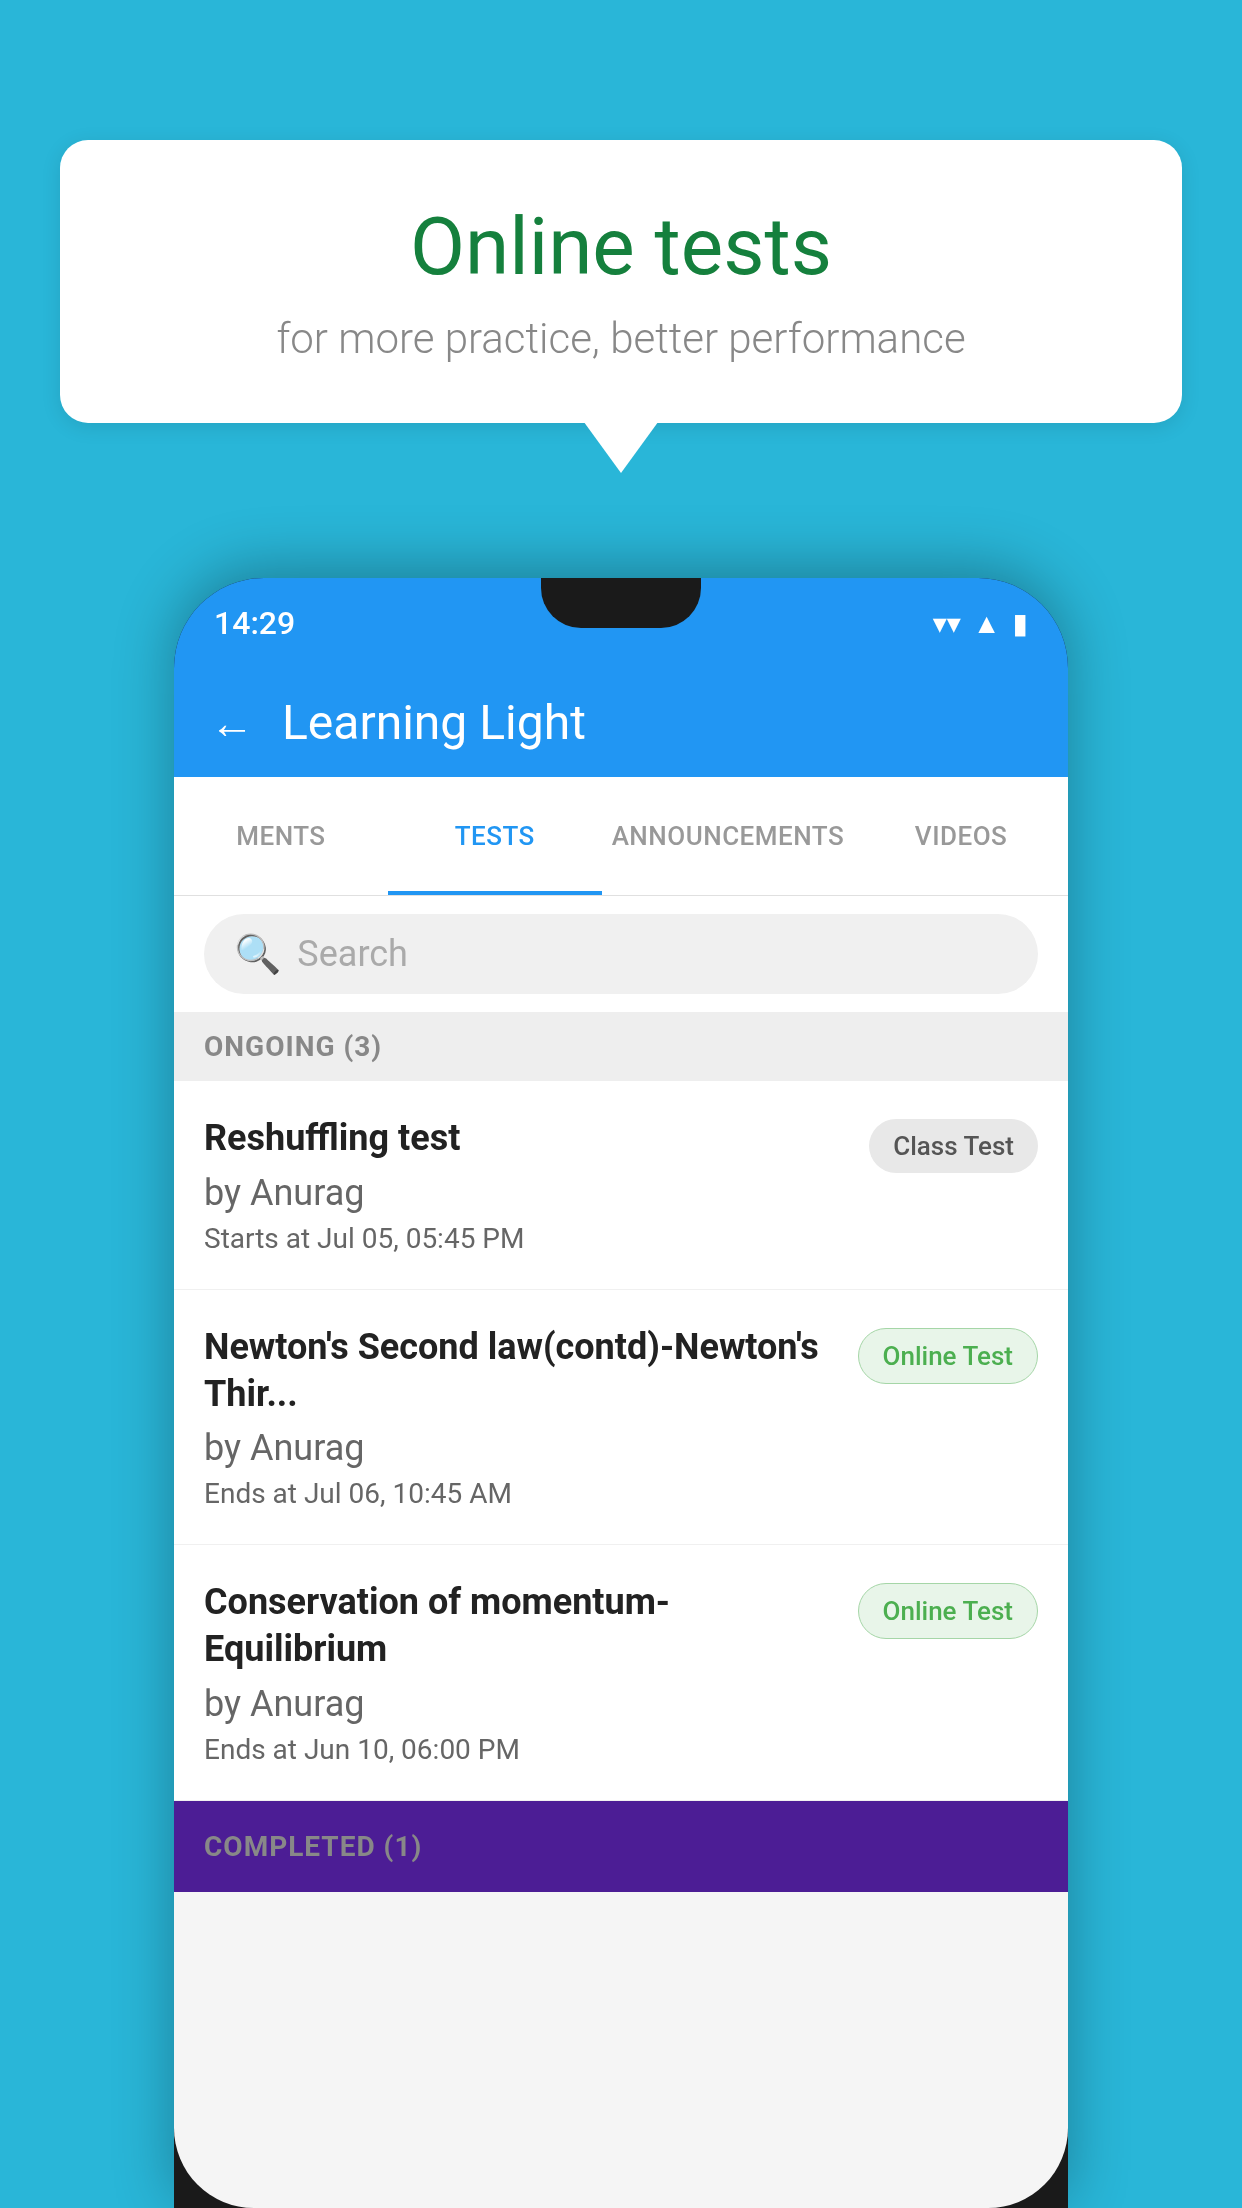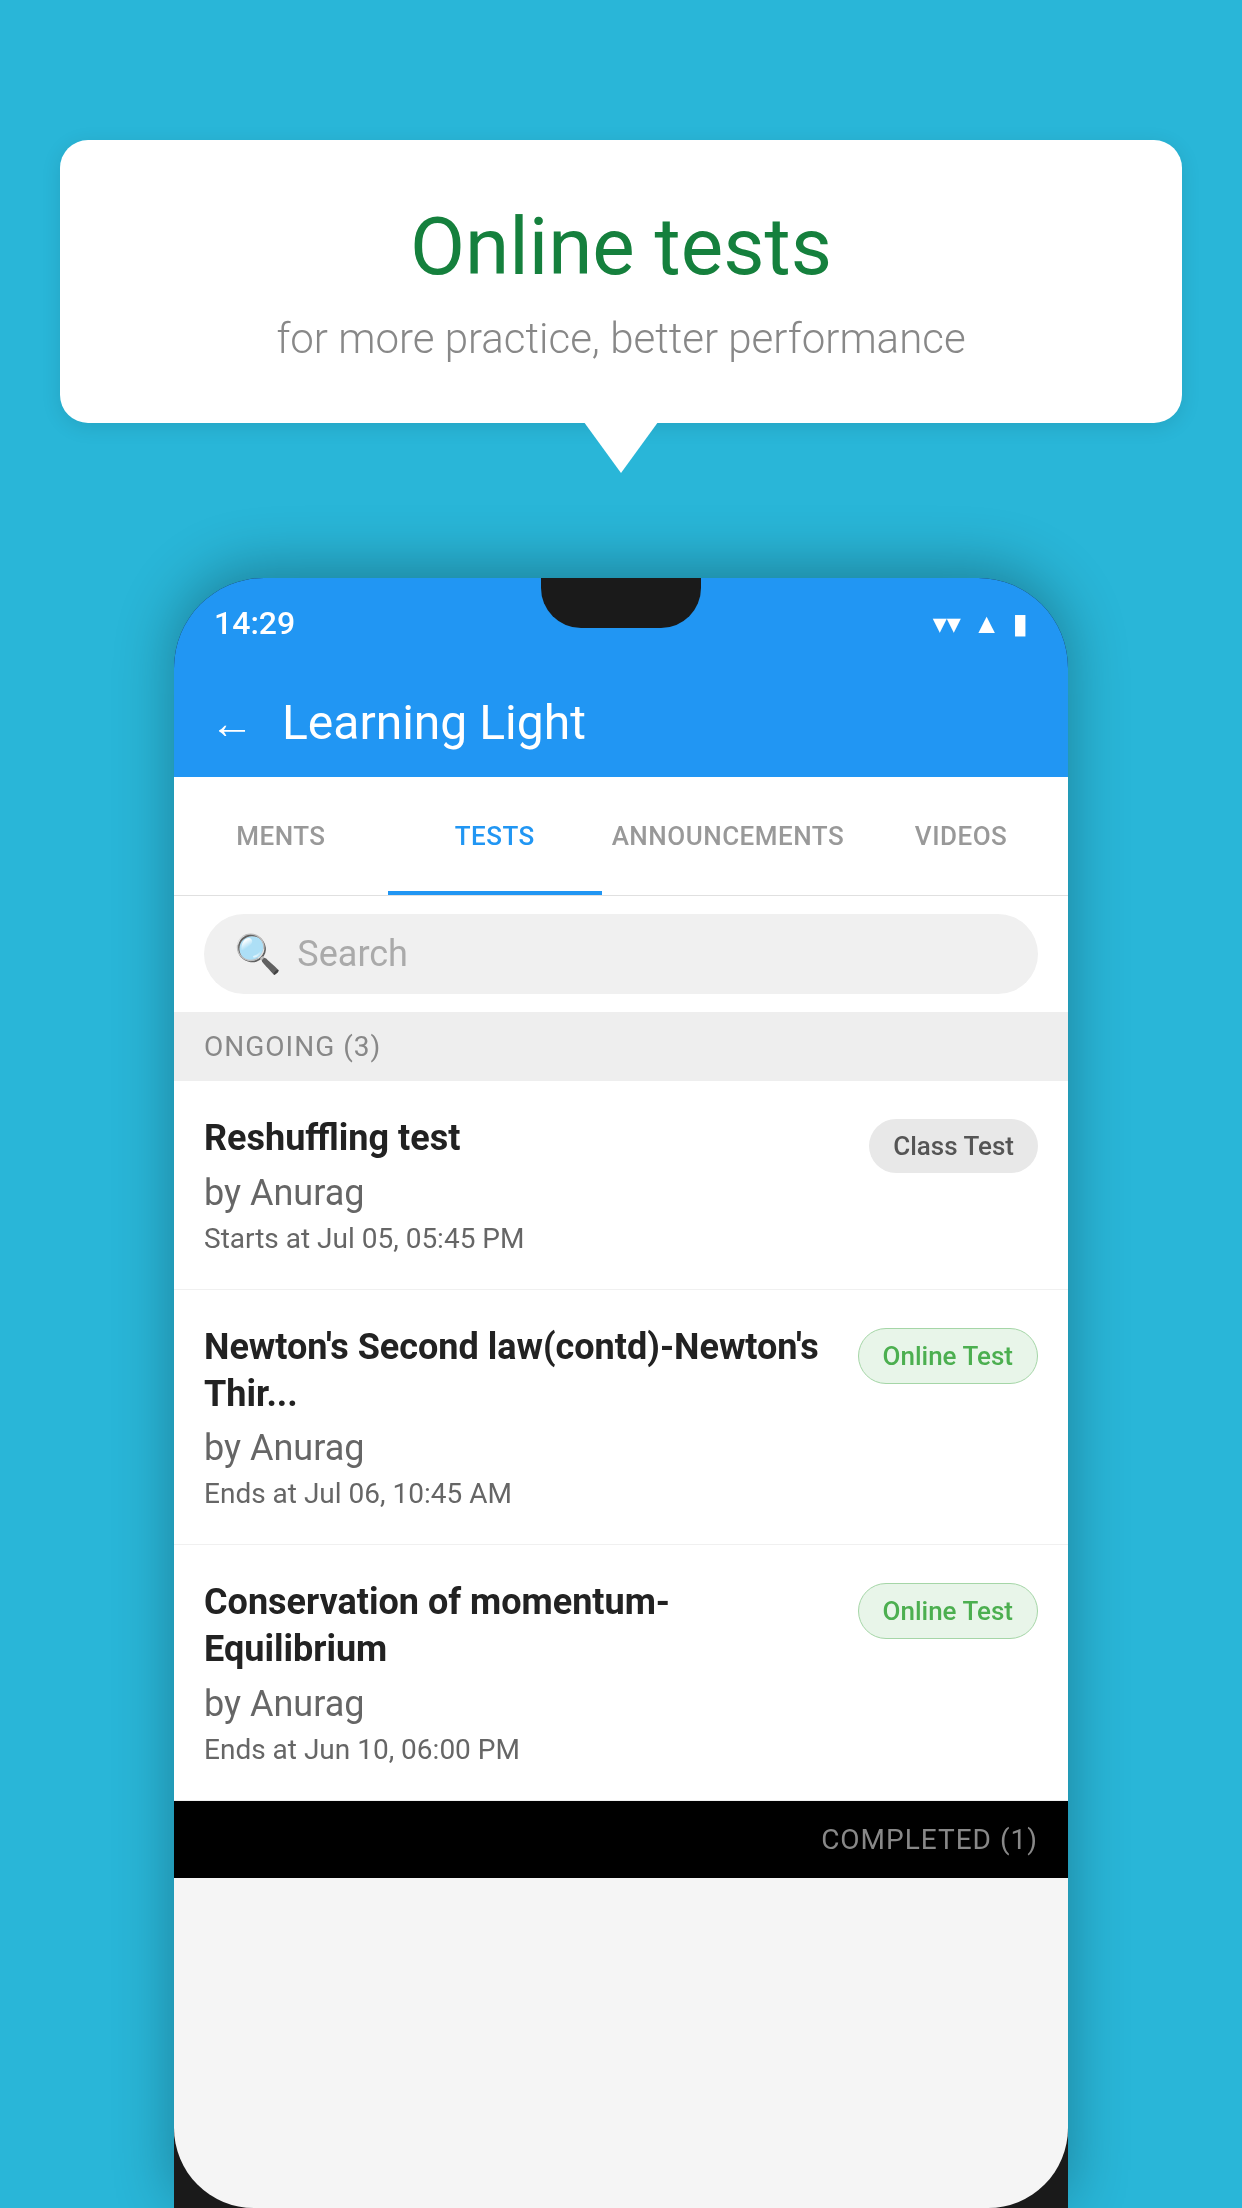--- a/index.html
+++ b/index.html
@@ -204,21 +204,21 @@
 
     
     .section-header {
       background: #eeeeee;
       padding: 18px 30px;
     }
 
     .section-label {
       font-size: 28px;
       color: #888888;
-      font-weight: 400;
+      font-weight: 700;
       letter-spacing: 1px;
       text-transform: uppercase;
     }
 
     
     .test-item {
       background: white;
       padding: 34px 30px;
       border-bottom: 1px solid #f0f0f0;
       display: flex;
@@ -265,23 +265,22 @@
     }
 
     .badge-online {
       background: #e8f5e9;
       color: #4caf50;
       border: 1px solid #a5d6a7;
     }
 
     
     .section-partial {
-      background: #000000;
-      padding: 22px 30px;
-      text-align: right;
+      background: #4c1d95;
+      padding: 29px 30px;
     }
   </style>
 </head>
 <body>
 
 <div class="speech-bubble-container">
   <div class="speech-bubble">
     <div class="bubble-title">Online tests</div>
     <div class="bubble-subtitle">for more practice, better performance</div>
   </div>

